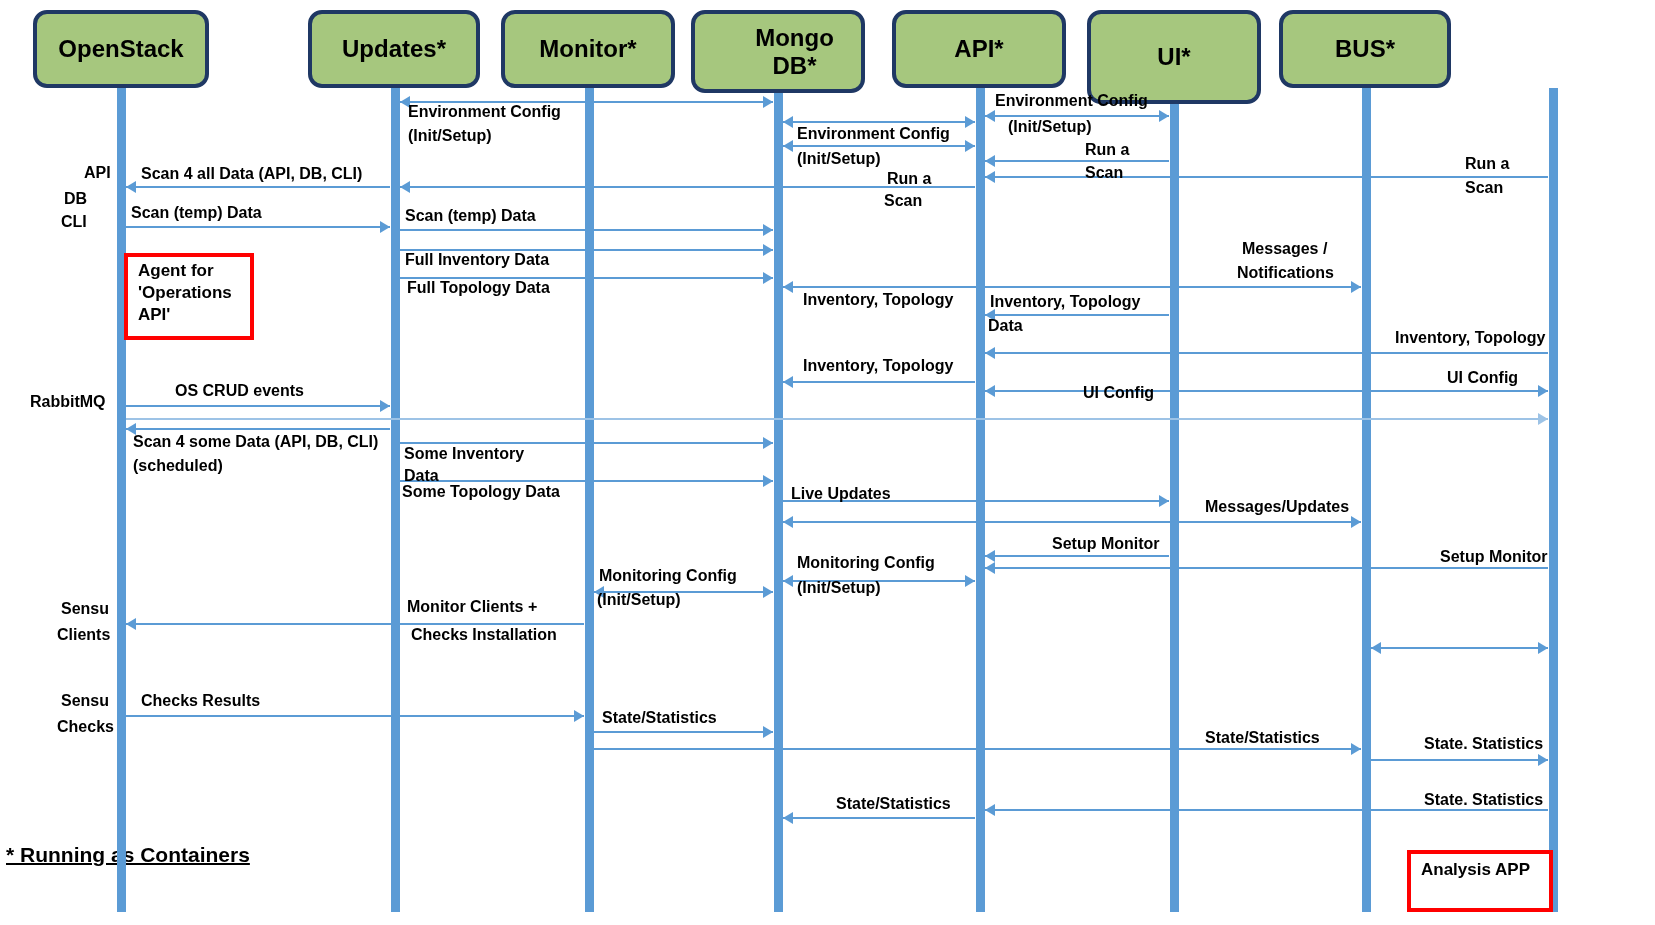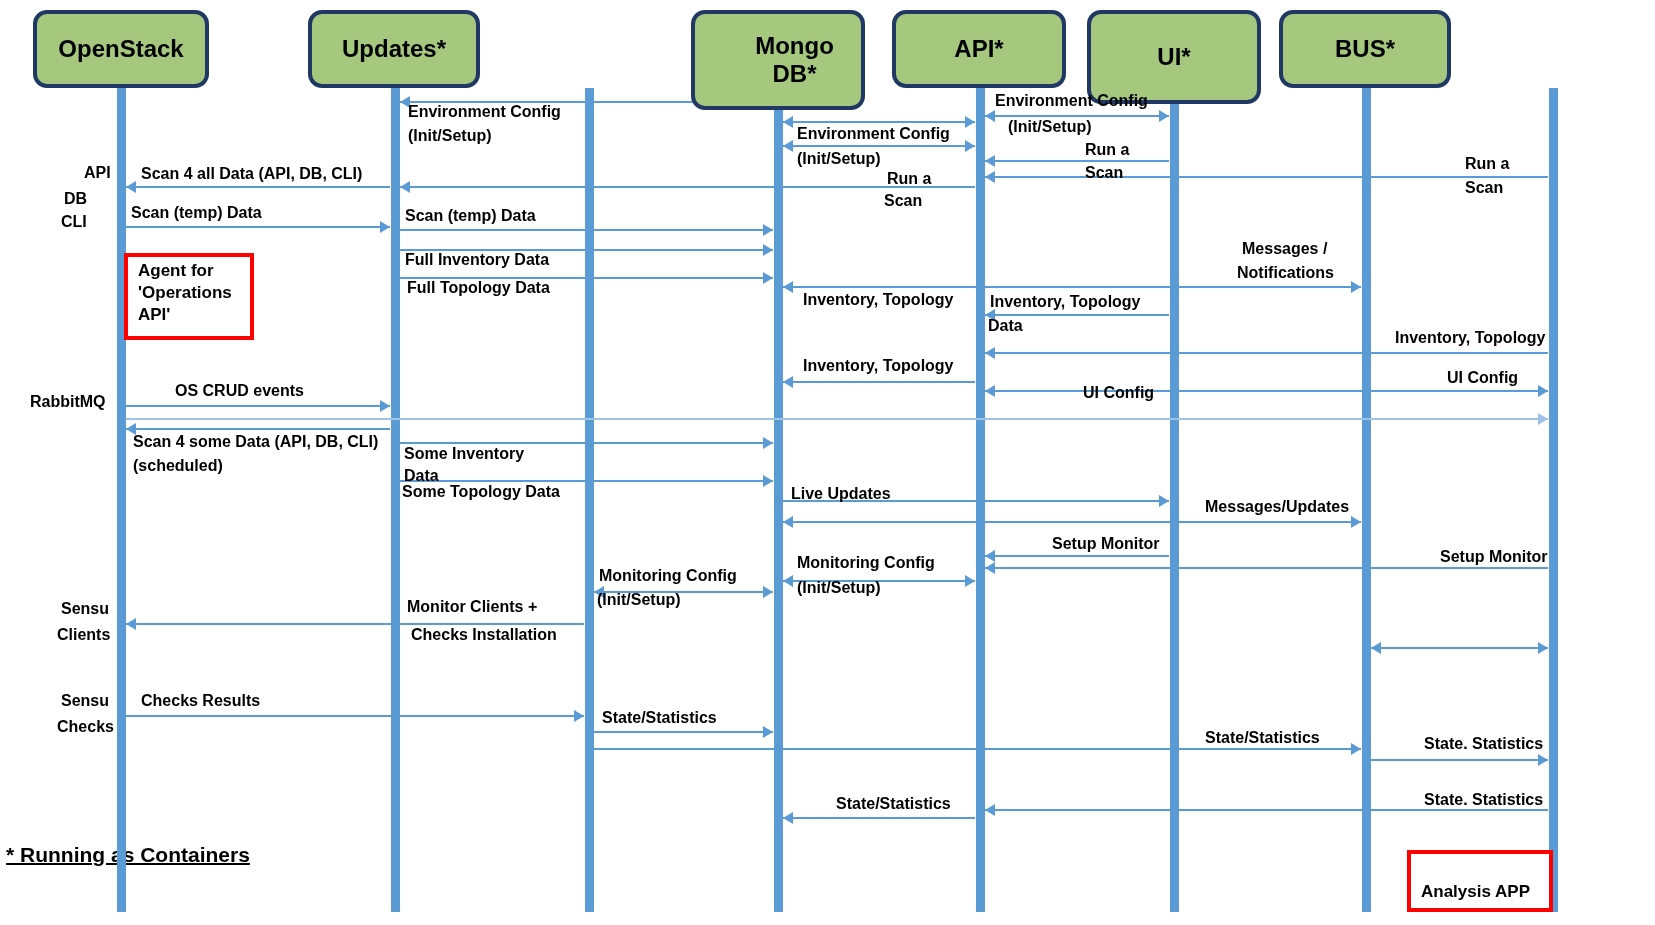--- a/index.html
+++ b/index.html
@@ -42,21 +42,21 @@
   .redbox{
     position:absolute;
     border:4px solid #ff0000;
     box-sizing:border-box;
   }
   .redbox .rline{
     position:relative;
     font-weight:700;font-size:17px;color:#000;
     margin:2px 0 2px 10px;white-space:nowrap;
   }
-  .redbox[data-name="analysis-app-box"]{display:flex;align-items:flex-end;}
+  .redbox[data-name="analysis-app-box"]{display:flex;}
 </style>
 </head>
 <body>
 
 <div id="stage" data-name="sequence-diagram">
   <div data-name="footnote-running-as-containers" class="msg big underline" style="left:6px;top:843px;">* Running as Containers</div>
 <div class="lifeline" data-name="lifeline-openstack" style="left: 116.5px; top: 88px; height: 824px;"></div>
     <div class="lifeline" data-name="lifeline-discover" style="left: 390.5px; top: 88px; height: 824px;"></div>
     <div class="lifeline" data-name="lifeline-monitor" style="left: 584.5px; top: 88px; height: 824px;"></div>
     <div class="lifeline" data-name="lifeline-mongo-db" style="left: 773.5px; top: 88px; height: 824px;"></div>
@@ -141,21 +141,22 @@
     <div class="arrow-line" data-name="message-arrow-state-statistics-monitor-bus" style="left: 594px; top: 748px; width: 767px;"></div>
     <div class="head r" data-name="arrowhead-right" style="left: 1351px; top: 743px;"></div>
     <div class="arrow-line" data-name="message-arrow-state-statistics-bus-externalapp" style="left: 1371px; top: 759px; width: 177px;"></div>
     <div class="head r" data-name="arrowhead-right" style="left: 1538px; top: 754px;"></div>
     <div class="arrow-line" data-name="message-arrow-state-statistics-externalapp-api" style="left: 985px; top: 809px; width: 563px;"></div>
     <div class="head l" data-name="arrowhead-left" style="left: 985px; top: 804px;"></div>
     <div class="arrow-line" data-name="message-arrow-state-statistics-api-mongodb" style="left: 783px; top: 817px; width: 192px;"></div>
     <div class="head l" data-name="arrowhead-left" style="left: 783px; top: 812px;"></div>
     <div class="actor" data-name="actor-box-openstack" style="left: 33px; top: 10px; width: 176px; height: 78px;"><span data-name="actor-label-openstack">OpenStack</span></div>
     <div class="actor" data-name="actor-box-discover" style="left: 308px; top: 10px; width: 172px; height: 78px;"><span data-name="actor-label-discover">Updates*</span></div>
-    <div class="actor" data-name="actor-box-mongo-db" style="left: 691px; top: 10px; width: 174px; height: 100px; padding-left: 33px;"><span data-name="actor-label-mongo-db">Mongo
+    <div class="actor" data-name="actor-box-monitor" style="left: 501px; top: 10px; width: 174px; height: 78px;"><span data-name="actor-label-monitor">Monitor*</span></div>
+    <div class="actor" data-name="actor-box-mongo-db" style="left: 691px; top: 10px; width: 174px; height: 83px; padding-left: 33px;"><span data-name="actor-label-mongo-db">Mongo
 DB*</span></div>
     <div class="actor" data-name="actor-box-api" style="left: 892px; top: 10px; width: 174px; height: 78px;"><span data-name="actor-label-api">API*</span></div>
     <div class="actor" data-name="actor-box-ui" style="left: 1087px; top: 10px; width: 174px; height: 94px;"><span data-name="actor-label-ui">UI*</span></div>
     <div class="actor" data-name="actor-box-bus" style="left: 1279px; top: 10px; width: 172px; height: 78px;"><span data-name="actor-label-bus">BUS*</span></div>
     <div class="msg" data-name="message-label" style="left: 408px; top: 103px;">Environment Config</div>
     <div class="msg" data-name="message-label" style="left: 408px; top: 127px;">(Init/Setup)</div>
     <div class="msg" data-name="message-label" style="left: 995px; top: 92px;">Environment Config</div>
     <div class="msg" data-name="message-label" style="left: 1008px; top: 118px;">(Init/Setup)</div>
     <div class="msg" data-name="message-label" style="left: 797px; top: 125px;">Environment Config</div>
     <div class="msg" data-name="message-label" style="left: 797px; top: 150px;">(Init/Setup)</div>

